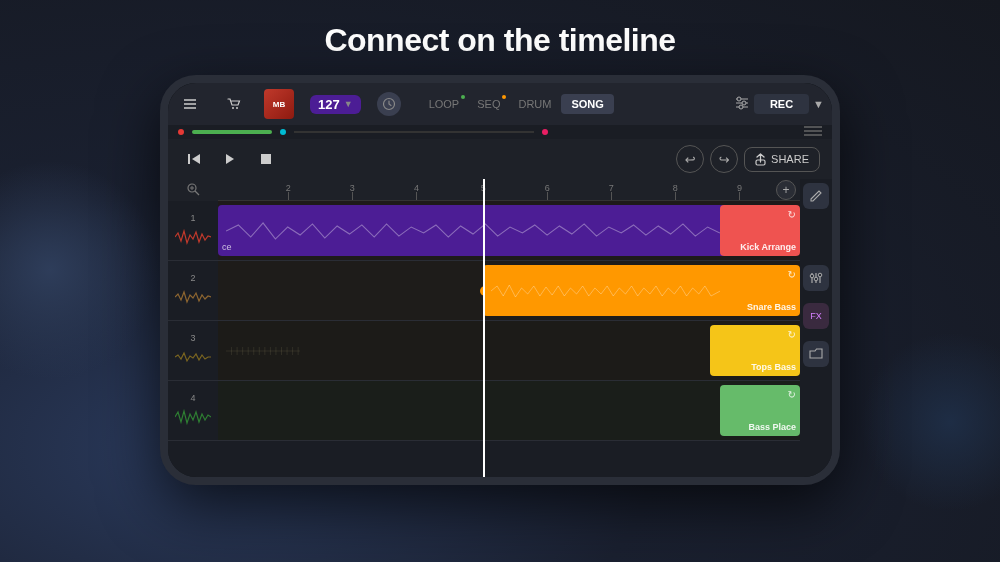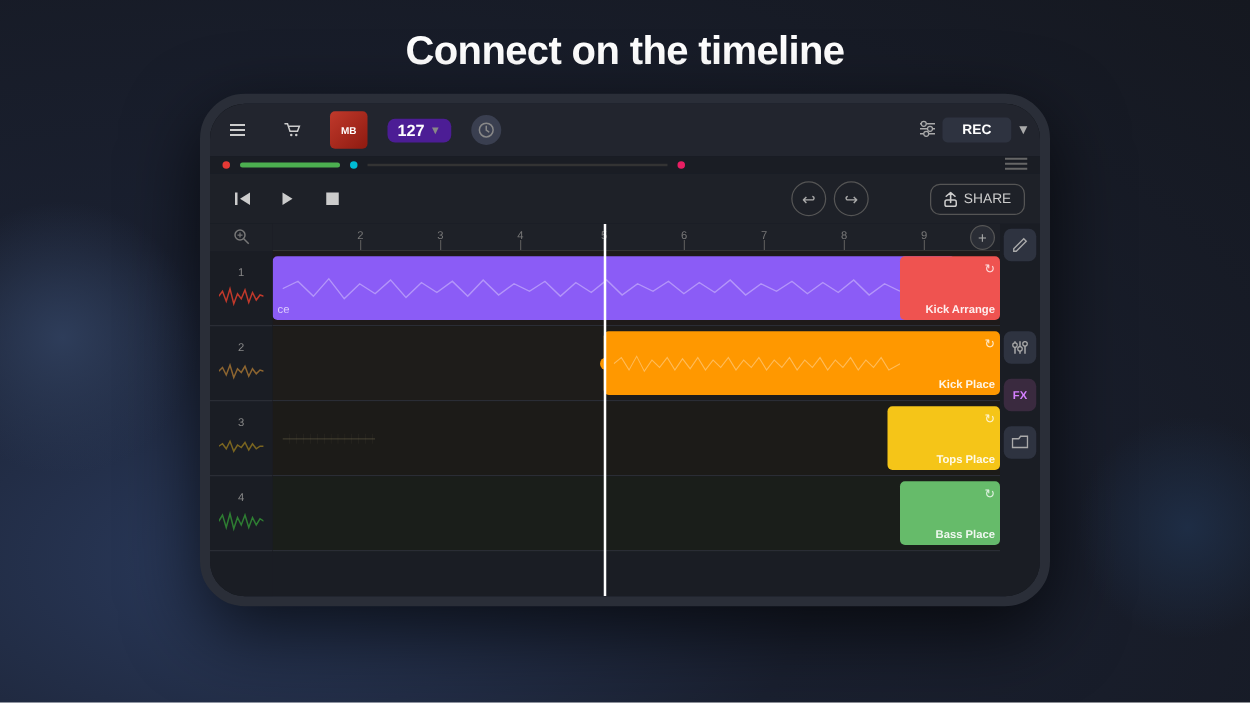--- a/index.html
+++ b/index.html
@@ -270,21 +270,20 @@
     .share-btn {
       display: flex;
       align-items: center;
       gap: 5px;
       padding: 5px 10px;
       border: 1.5px solid #555;
       border-radius: 8px;
       color: #ccc;
       font-size: 11px;
       cursor: pointer;
-      margin-left: 43px;
     }
 
     
     .timeline-area {
       flex: 1;
       display: flex;
       overflow: hidden;
       position: relative;
     }
 
@@ -418,21 +417,21 @@
       position: absolute;
       top: 4px;
       bottom: 4px;
       border-radius: 4px;
       overflow: hidden;
     }
 
     
     .track-1 { background: #1e1a1a; }
     .seg-kick-1 {
-      background: #8b5cf6;
+      background: #4c1d95;
       left: 0;
       right: 36px;
     }
     .seg-kick-2 {
       background: #ef5350;
       right: 0;
       width: 80px;
     }
 
     
@@ -504,21 +503,21 @@
       align-items: center;
       justify-content: center;
       color: #aaa;
       font-size: 12px;
       cursor: pointer;
     }
     .sidebar-btn.fx {
       background: #3a2a3f;
       color: #d580ff;
       font-size: 9px;
-      font-weight: bold;
+      font-weight: normal;
     }
   </style>
 </head>
 <body>
 
 <div class="bg-circle-left"></div>
 <div class="bg-circle-right"></div>
 
 <h1 class="headline">Connect on the timeline</h1>
 
@@ -545,20 +544,36 @@
       </div>
       <div class="bpm-control">
         <span>127</span>
         <span class="bpm-arrow">▼</span>
       </div>
       <div class="tempo-icon">
         <svg width="14" height="14" viewBox="0 0 14 14" fill="none">
           <circle cx="7" cy="7" r="5.5" stroke="#888" stroke-width="1.2"></circle>
           <path d="M7 4v3l2 1.5" stroke="#888" stroke-width="1.2" stroke-linecap="round"></path>
         </svg>
+      </div>
+      <div class="nav-tabs">
+        <div class="nav-tab">
+          <span>LOOP</span>
+          <div class="dot"></div>
+        </div>
+        <div class="nav-tab">
+          <span>SEQ</span>
+          <div class="dot dot-orange"></div>
+        </div>
+        <div class="nav-tab">
+          <span>DRUM</span>
+        </div>
+        <div class="song-tab">
+          <span>SONG</span>
+        </div>
       </div>
       <div class="toolbar-right">
         <div class="eq-icon">
           <svg width="16" height="14" viewBox="0 0 16 14" fill="none">
             <line x1="2" y1="3" x2="14" y2="3" stroke="#aaa" stroke-width="1.2"></line>
             <line x1="2" y1="7" x2="14" y2="7" stroke="#aaa" stroke-width="1.2"></line>
             <line x1="2" y1="11" x2="14" y2="11" stroke="#aaa" stroke-width="1.2"></line>
             <circle cx="5" cy="3" r="2" fill="#2a2e38" stroke="#aaa" stroke-width="1"></circle>
             <circle cx="10" cy="7" r="2" fill="#2a2e38" stroke="#aaa" stroke-width="1"></circle>
             <circle cx="7" cy="11" r="2" fill="#2a2e38" stroke="#aaa" stroke-width="1"></circle>
@@ -733,21 +748,21 @@
           <div class="track-row track-2">
 
             <div style="position:absolute;top:0;left:0;width:45.5%;bottom:0;background:#1e1c1a;"></div>
 
             <div style="position:absolute;top:50%;left:45%;width:10px;height:10px;border-radius:50%;background:#ff9800;transform:translateY(-50%);z-index:5;"></div>
             <div class="segment seg-snare" style="left:45.5%;right:0;top:4px;bottom:4px;">
               <svg style="position:absolute;top:50%;left:8px;right:80px;transform:translateY(-50%);height:20px;width:calc(100% - 88px)" viewBox="0 0 300 20" preserveAspectRatio="none">
                 <polyline points="0,10 8,5 16,15 24,4 32,16 40,7 48,13 56,5 64,15 72,6 80,14 88,5 96,15 104,7 112,13 120,5 128,15 136,7 144,13 152,5 160,15 168,7 176,13 184,5 192,15 200,7 208,13 216,5 224,15 232,7 240,13 248,5 256,15 264,7 272,13 280,5 288,15 300,10" fill="none" stroke="rgba(255,255,255,0.35)" stroke-width="1"></polyline>
               </svg>
               <span class="seg-icon">↻</span>
-              <span class="seg-label">Kick Place</span>
+              <span class="seg-label">Snare Bass</span>
             </div>
           </div>
 
           <div class="track-row track-3">
             <div class="segment seg-tops" style="left:0;right:36px;top:4px;bottom:4px;background:transparent;border:none;">
 
               <svg style="position:absolute;top:50%;left:8px;right:8px;transform:translateY(-50%);height:16px;width:calc(100% - 16px)" viewBox="0 0 400 16" preserveAspectRatio="none">
                 <g stroke="rgba(150,140,100,0.3)" stroke-width="1">
                   <line x1="0" y1="8" x2="400" y2="8"></line>
                   <line x1="30" y1="4" x2="30" y2="12"></line>
@@ -761,21 +776,21 @@
                   <line x1="270" y1="4" x2="270" y2="12"></line>
                   <line x1="300" y1="4" x2="300" y2="12"></line>
                   <line x1="330" y1="4" x2="330" y2="12"></line>
                   <line x1="360" y1="4" x2="360" y2="12"></line>
                   <line x1="390" y1="4" x2="390" y2="12"></line>
                 </g>
               </svg>
             </div>
             <div class="segment" style="right:0;width:90px;top:4px;bottom:4px;background:#f5c518;">
               <span class="seg-icon">↻</span>
-              <span class="seg-label">Tops Place</span>
+              <span class="seg-label">Tops Bass</span>
             </div>
           </div>
 
           <div class="track-row track-4">
             <div class="segment" style="right:0;width:80px;top:4px;bottom:4px;background:#66bb6a;">
               <span class="seg-icon">↻</span>
               <span class="seg-label">Bass Place</span>
             </div>
           </div>
 

